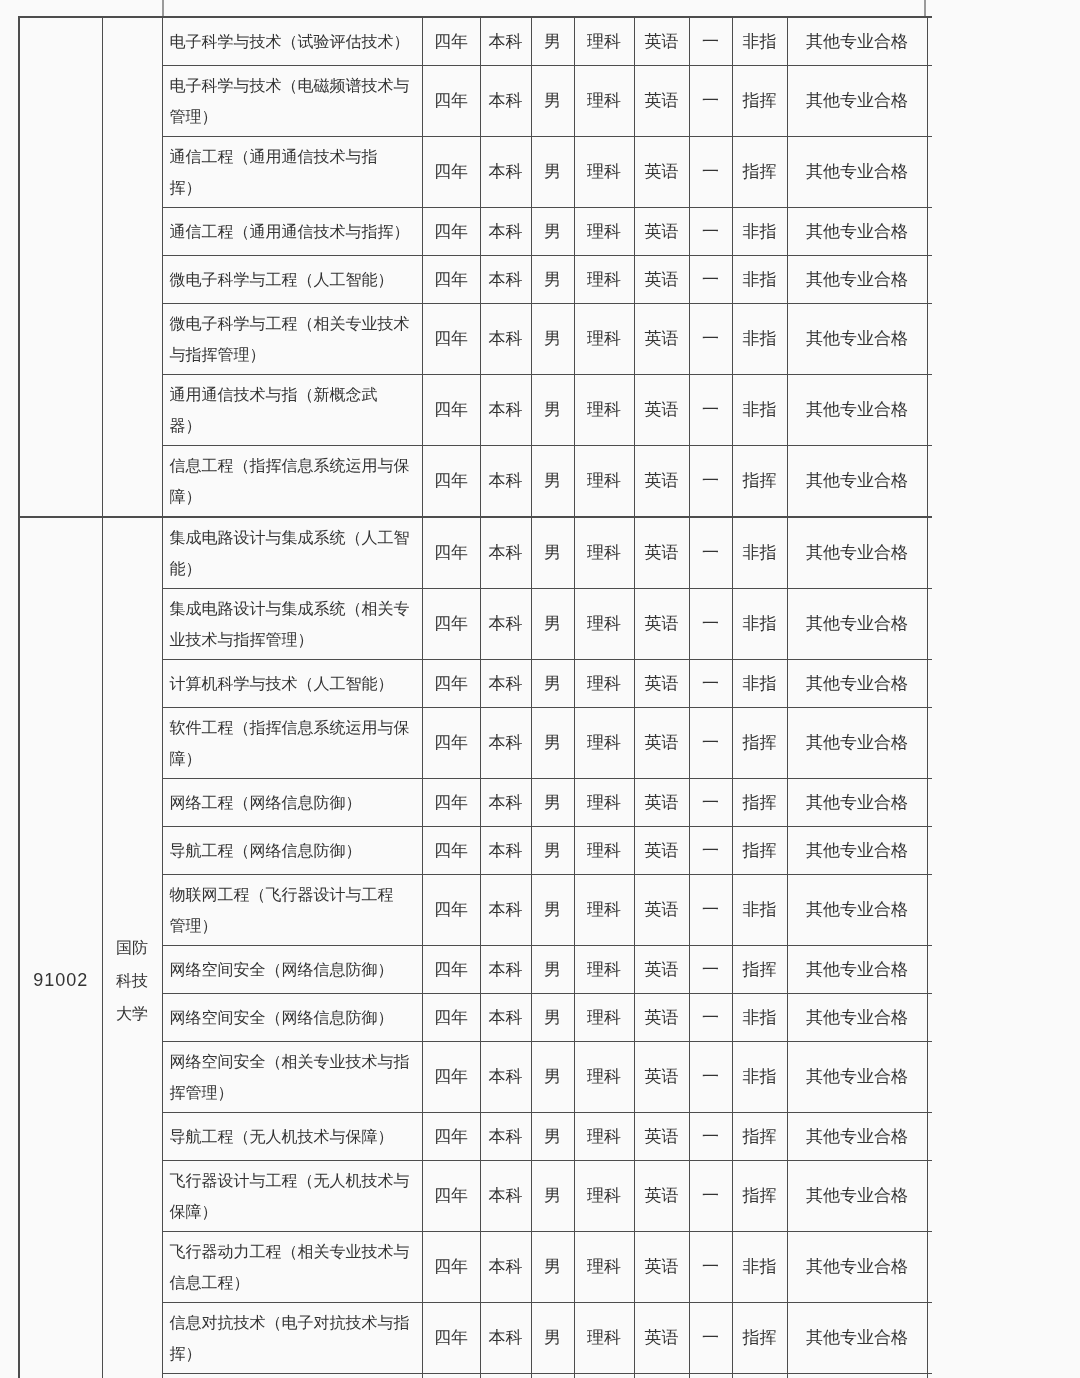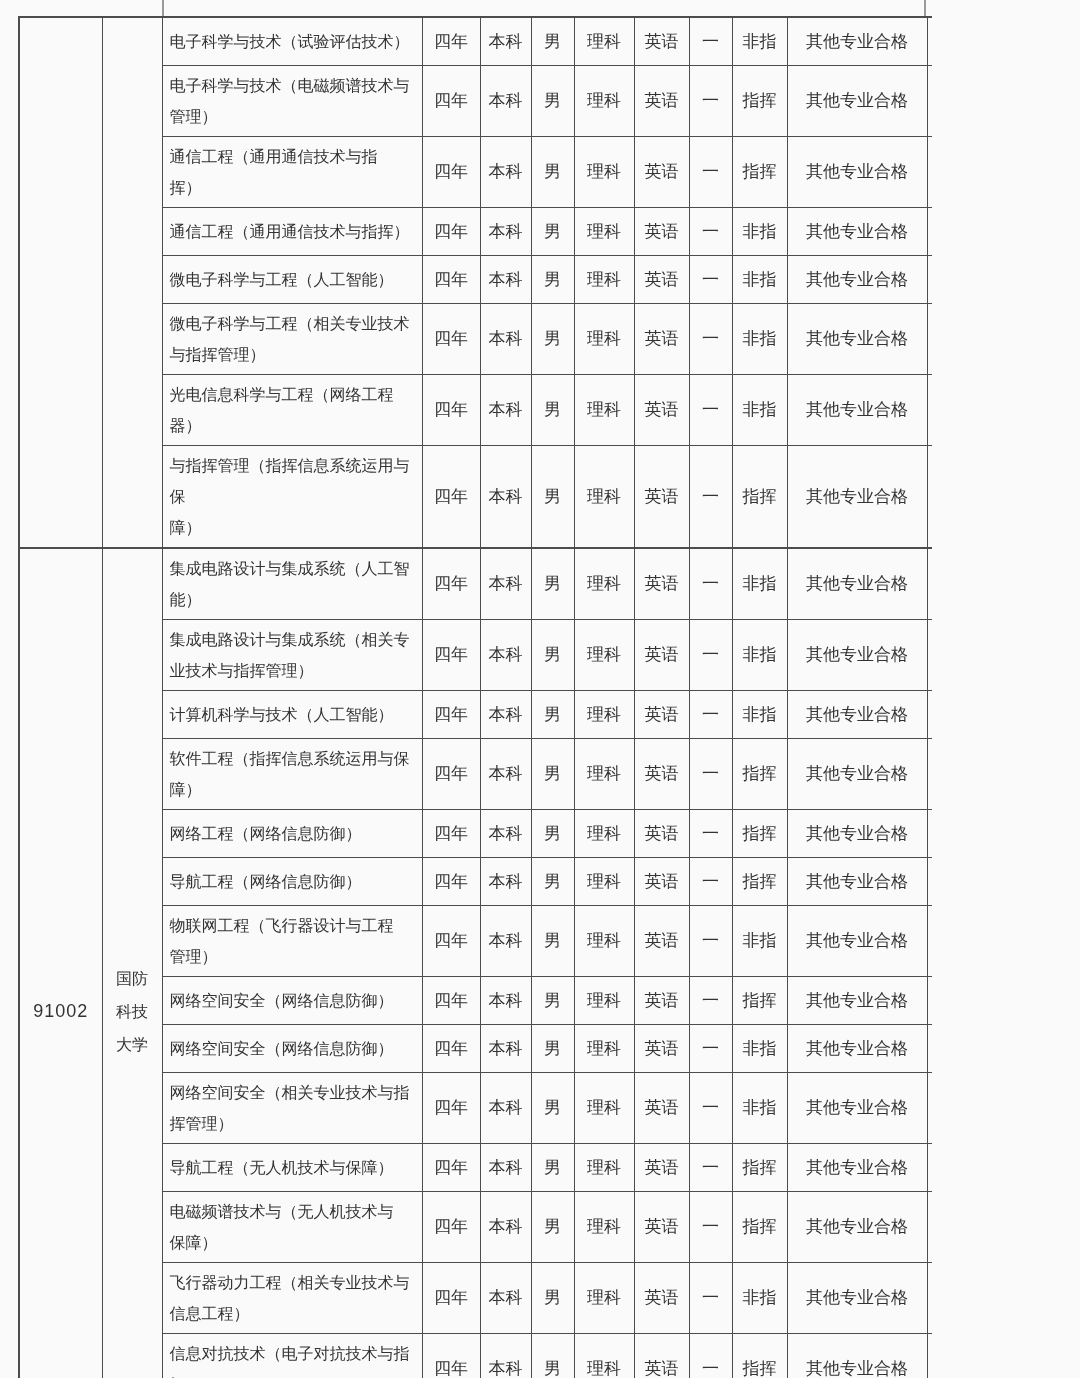--- a/index.html
+++ b/index.html
@@ -164,35 +164,35 @@
           <td class="gender-cell">男</td>
           <td class="track-cell">理科</td>
           <td class="language-cell">英语</td>
           <td class="batch-cell">一</td>
           <td class="command-cell">非指</td>
           <td class="requirement-cell">其他专业合格</td>
           <td class="count-cell">1</td>
           <td class="note-cell"></td>
         </tr>
         <tr class="tall">
-          <td class="major-cell">光电信息科学与工程（网络工程
+          <td class="major-cell">通用通信技术与指（新概念武
 器）</td>
           <td class="years-cell">四年</td>
           <td class="degree-cell">本科</td>
           <td class="gender-cell">男</td>
           <td class="track-cell">理科</td>
           <td class="language-cell">英语</td>
           <td class="batch-cell">一</td>
           <td class="command-cell">非指</td>
           <td class="requirement-cell">其他专业合格</td>
           <td class="count-cell">1</td>
           <td class="note-cell"></td>
         </tr>
         <tr class="tall">
-          <td class="major-cell">与指挥管理（指挥信息系统运用与保
+          <td class="major-cell">信息工程（指挥信息系统运用与保
 障）</td>
           <td class="years-cell">四年</td>
           <td class="degree-cell">本科</td>
           <td class="gender-cell">男</td>
           <td class="track-cell">理科</td>
           <td class="language-cell">英语</td>
           <td class="batch-cell">一</td>
           <td class="command-cell">指挥</td>
           <td class="requirement-cell">其他专业合格</td>
           <td class="count-cell">1</td>
@@ -342,21 +342,21 @@
           <td class="gender-cell">男</td>
           <td class="track-cell">理科</td>
           <td class="language-cell">英语</td>
           <td class="batch-cell">一</td>
           <td class="command-cell">指挥</td>
           <td class="requirement-cell">其他专业合格</td>
           <td class="count-cell">1</td>
           <td class="note-cell"></td>
         </tr>
         <tr class="tall">
-          <td class="major-cell">电磁频谱技术与（无人机技术与
+          <td class="major-cell">飞行器设计与工程（无人机技术与
 保障）</td>
           <td class="years-cell">四年</td>
           <td class="degree-cell">本科</td>
           <td class="gender-cell">男</td>
           <td class="track-cell">理科</td>
           <td class="language-cell">英语</td>
           <td class="batch-cell">一</td>
           <td class="command-cell">指挥</td>
           <td class="requirement-cell">其他专业合格</td>
           <td class="count-cell">1</td>

